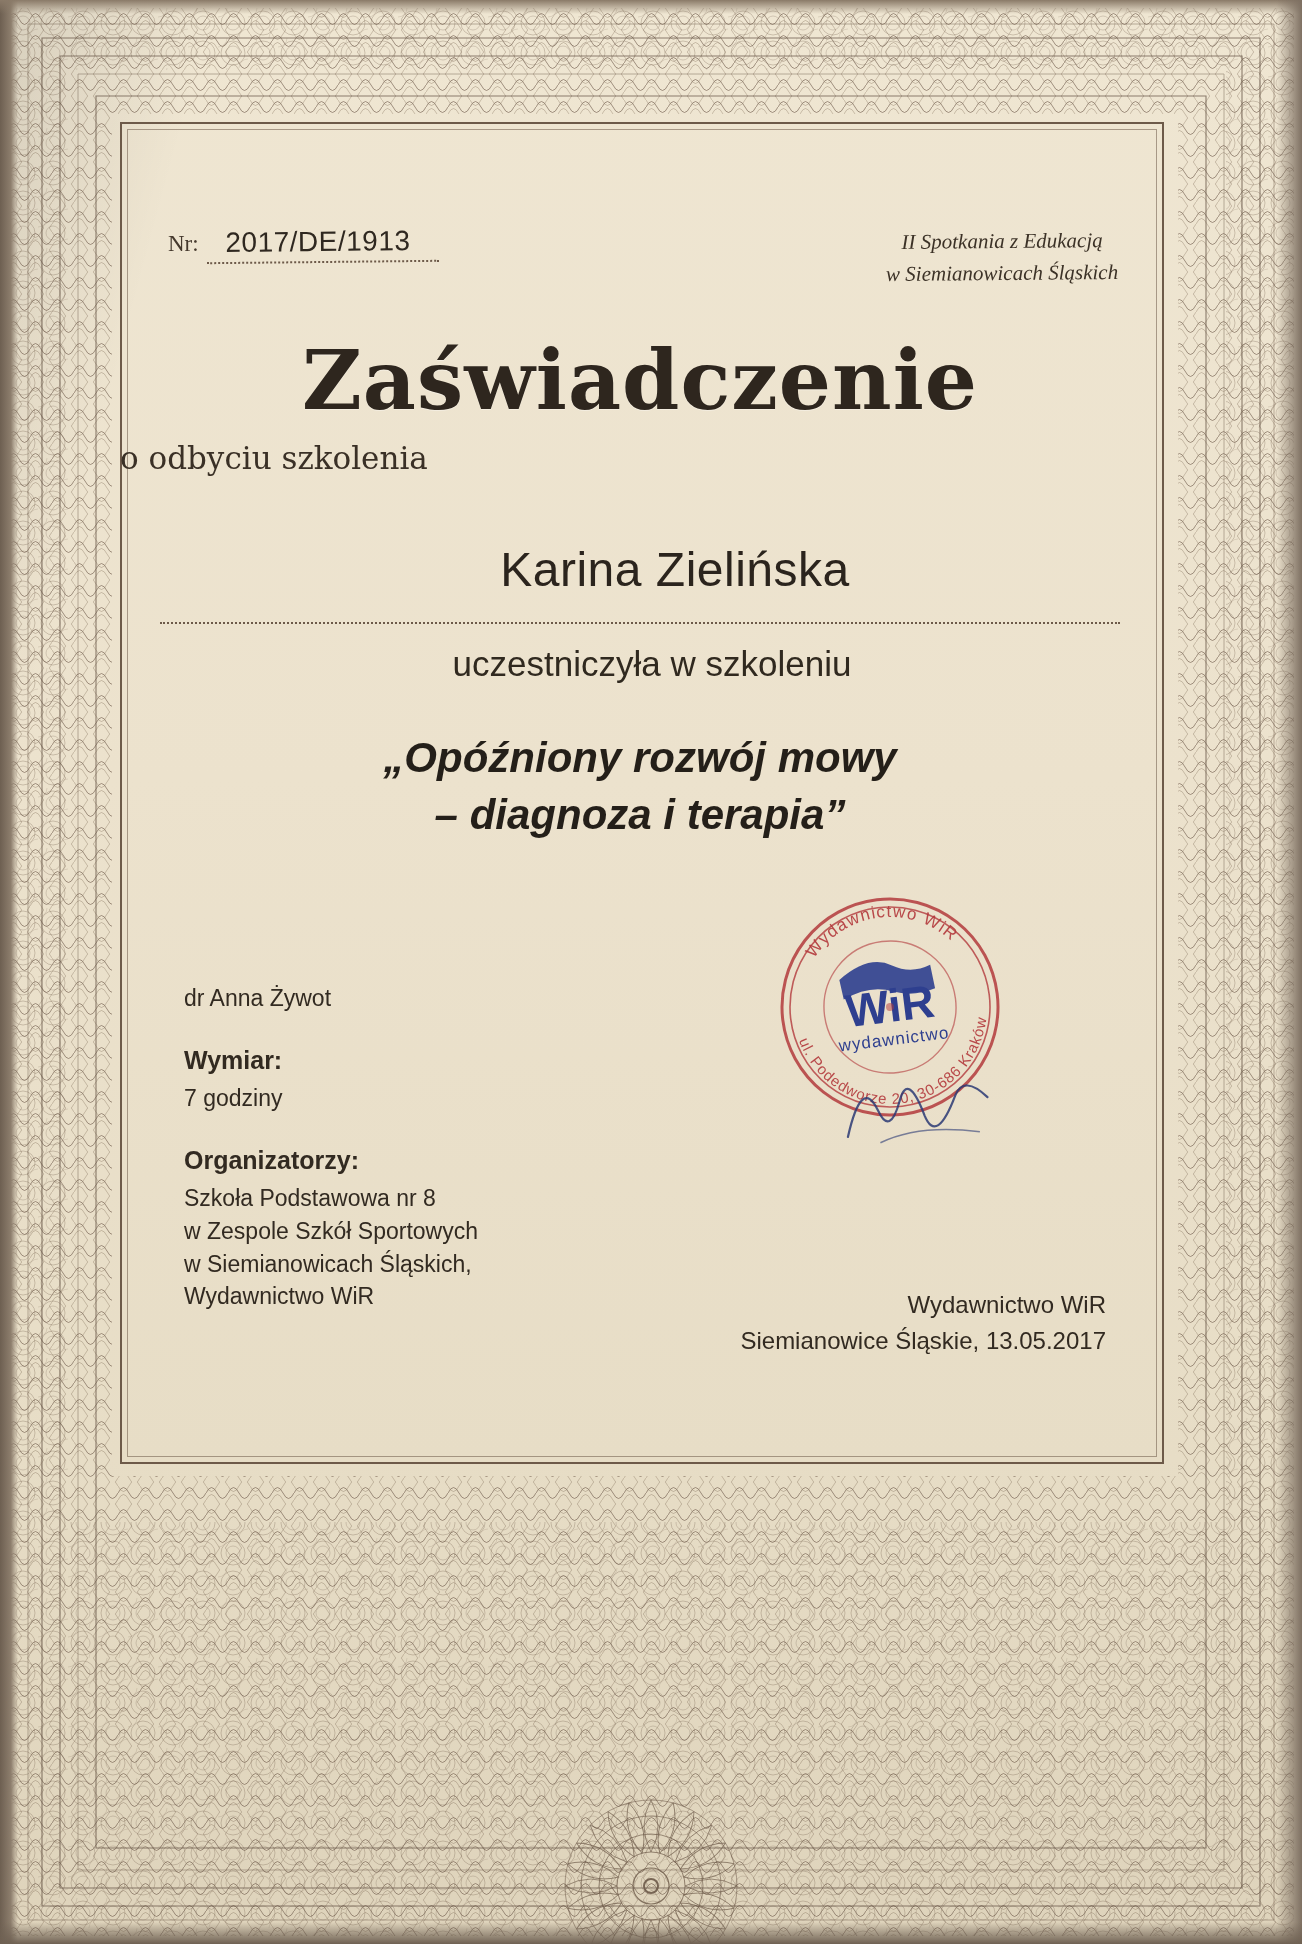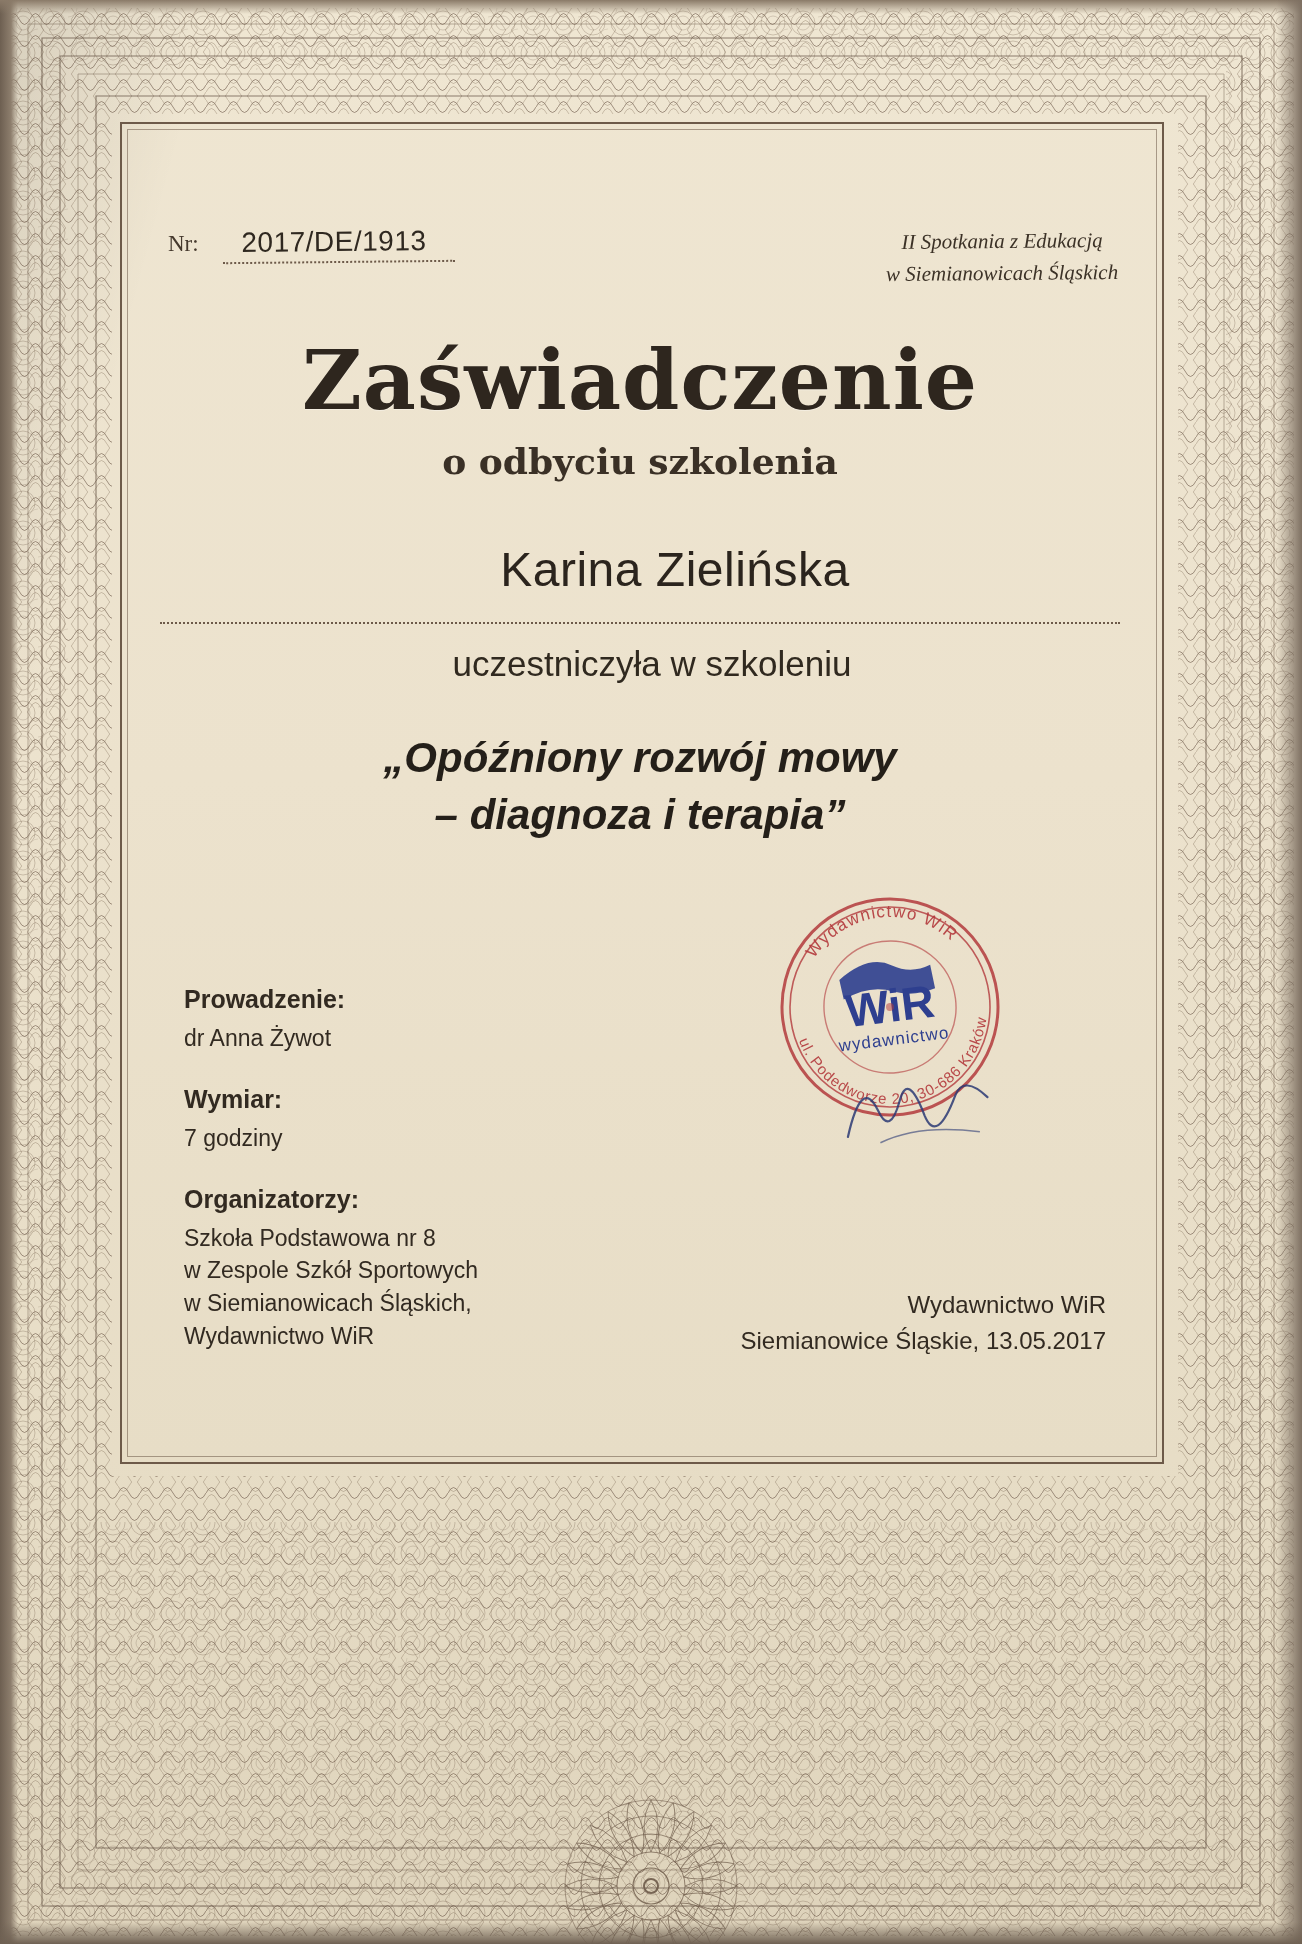--- a/index.html
+++ b/index.html
@@ -62,21 +62,21 @@
   
   .content{
     position:absolute;left:120px;top:122px;width:1040px;height:1338px;
     color:#3b3026;
   }
   .row-top{
     position:absolute;left:0;top:104px;width:1040px;
     display:flex;justify-content:space-between;align-items:flex-start;
   }
   .nr-wrap{
-    margin-left:48px;display:flex;align-items:baseline;gap:24px;
+    margin-left:48px;display:flex;align-items:baseline;gap:8px;
     font-size:23px;font-family:"Liberation Serif", serif;
   }
   .nr-label{font-size:23px;color:#463a2e;}
   .nr-value{
     font-family:"Liberation Sans", sans-serif;
     font-size:28px;letter-spacing:.5px;color:#2f2820;
     border-bottom:2px dotted #6d5a49;
     padding:0 16px 3px 6px;min-width:210px;text-align:center;
     transform:rotate(-.6deg);
   }
@@ -90,23 +90,23 @@
   .title{
     position:absolute;top:210px;left:0;width:1040px;text-align:center;
     font-family:"DejaVu Serif", serif;
     font-weight:700;
     font-size:82px;
     letter-spacing:1px;
     color:#2e261e;
     text-shadow:0 1px 0 rgba(255,255,255,.35);
   }
   .subtitle{
-    position:absolute;top:318px;left:0;width:1040px;text-align:center;
+    position:absolute;top:318px;left:0;width:1040px;
     font-family:"DejaVu Serif", serif;
-    font-size:36px;color:#3a3026;font-weight:bold;
+    font-size:31px;color:#3a3026;
   }
   .recipient{
     position:absolute;top:420px;left:0;width:1040px;text-align:center;
     font-size:48px;font-weight:400;color:#2b241d;letter-spacing:.5px;margin-left:35px;
   }
   .recipient-rule{
     position:absolute;top:500px;left:40px;width:960px;
     border-bottom:2px dotted #6d5a49;
   }
   .participated{
@@ -286,21 +286,20 @@
       </svg>
     </div>
 
     <svg class="signature" viewBox="0 0 160 90" xmlns="http://www.w3.org/2000/svg">
       <path d="M8 70 Q26 10 40 46 Q50 72 62 38 Q72 8 86 54 Q96 84 118 36 Q128 16 150 40" fill="none" stroke="#2b3a74" stroke-width="2.2" opacity=".85" stroke-linecap="round"></path>
       <path d="M40 78 Q80 62 140 74" fill="none" stroke="#2b3a74" stroke-width="1.6" opacity=".6"></path>
     </svg>
 
     <div class="details">
       <div class="blk">
-        <div class="hd">Prowadzenie:</div>
         <span class="ln">dr Anna Żywot</span>
       </div>
       <div class="blk">
         <div class="hd">Wymiar:</div>
         <span class="ln">7 godziny</span>
       </div>
       <div class="blk">
         <div class="hd">Organizatorzy:</div>
         <span class="ln">Szkoła Podstawowa nr 8</span>
         <span class="ln">w Zespole Szkół Sportowych</span>

